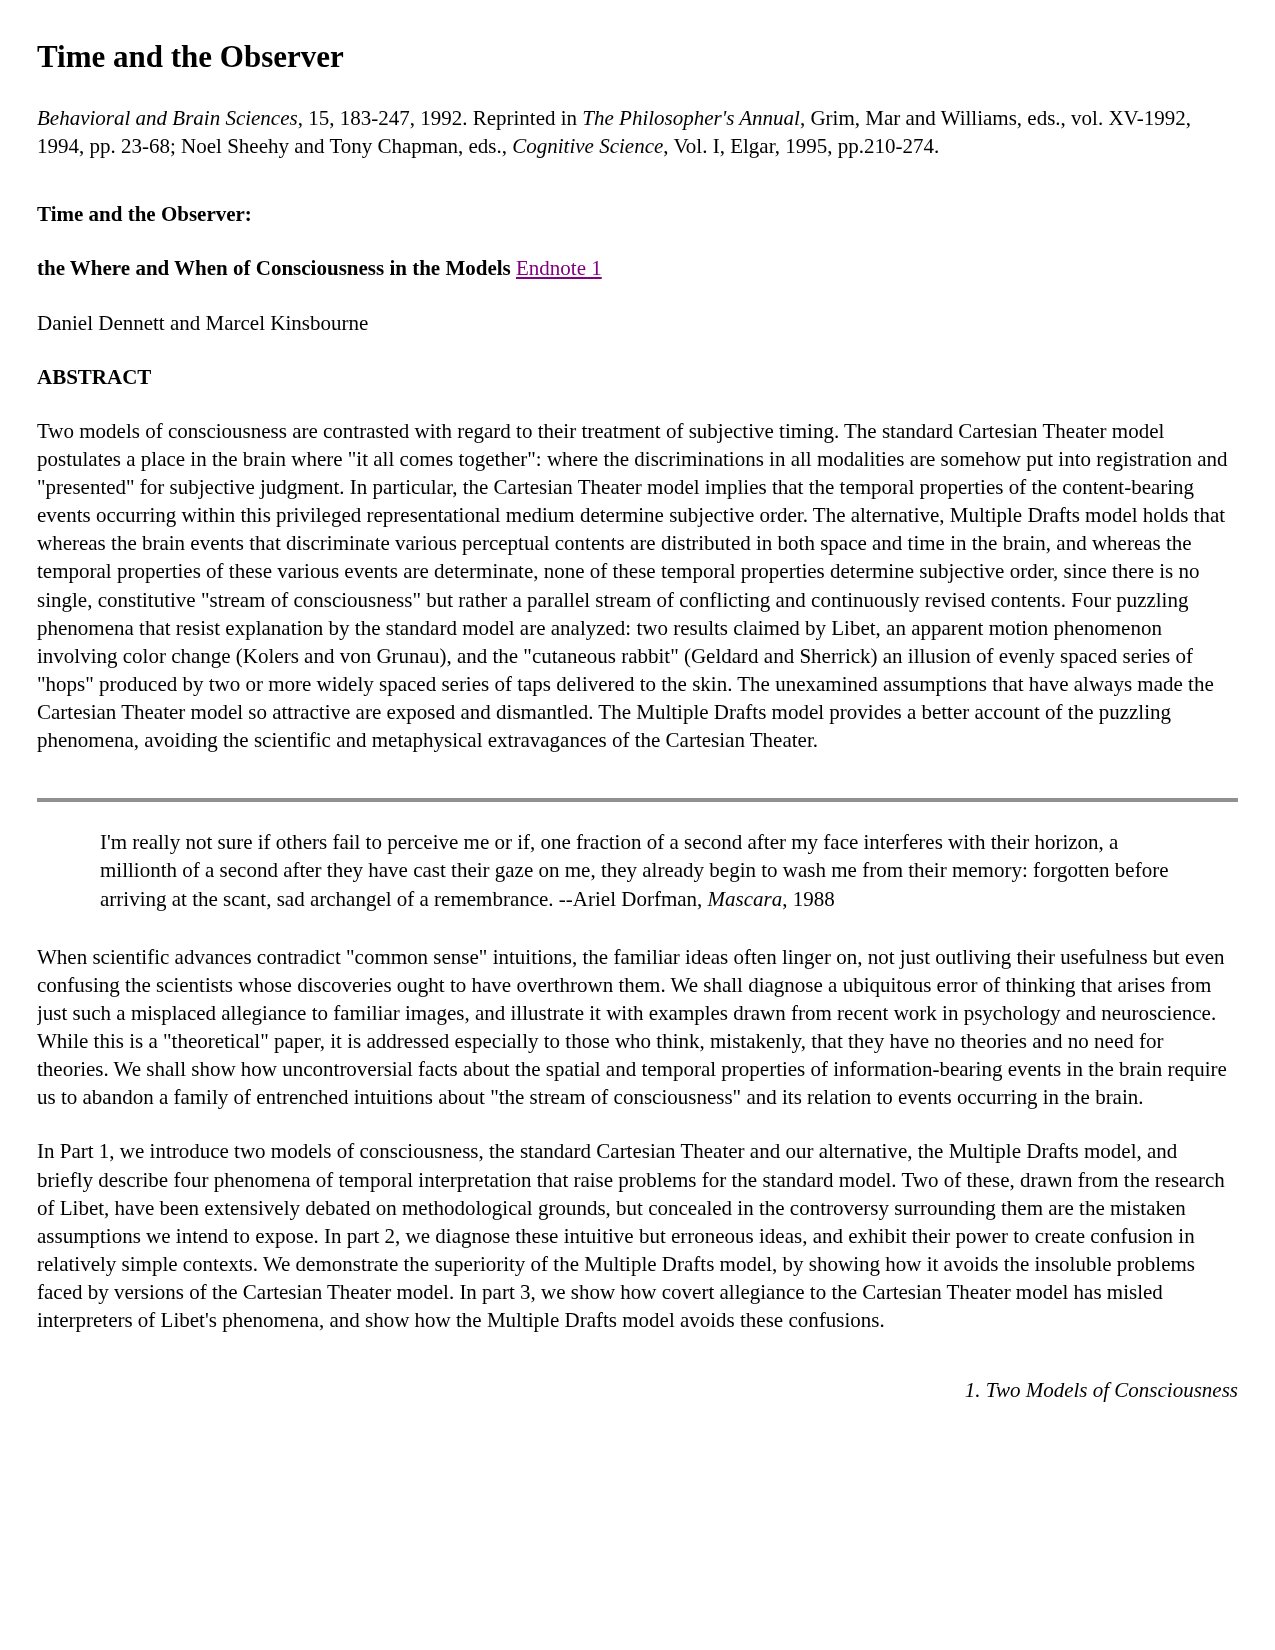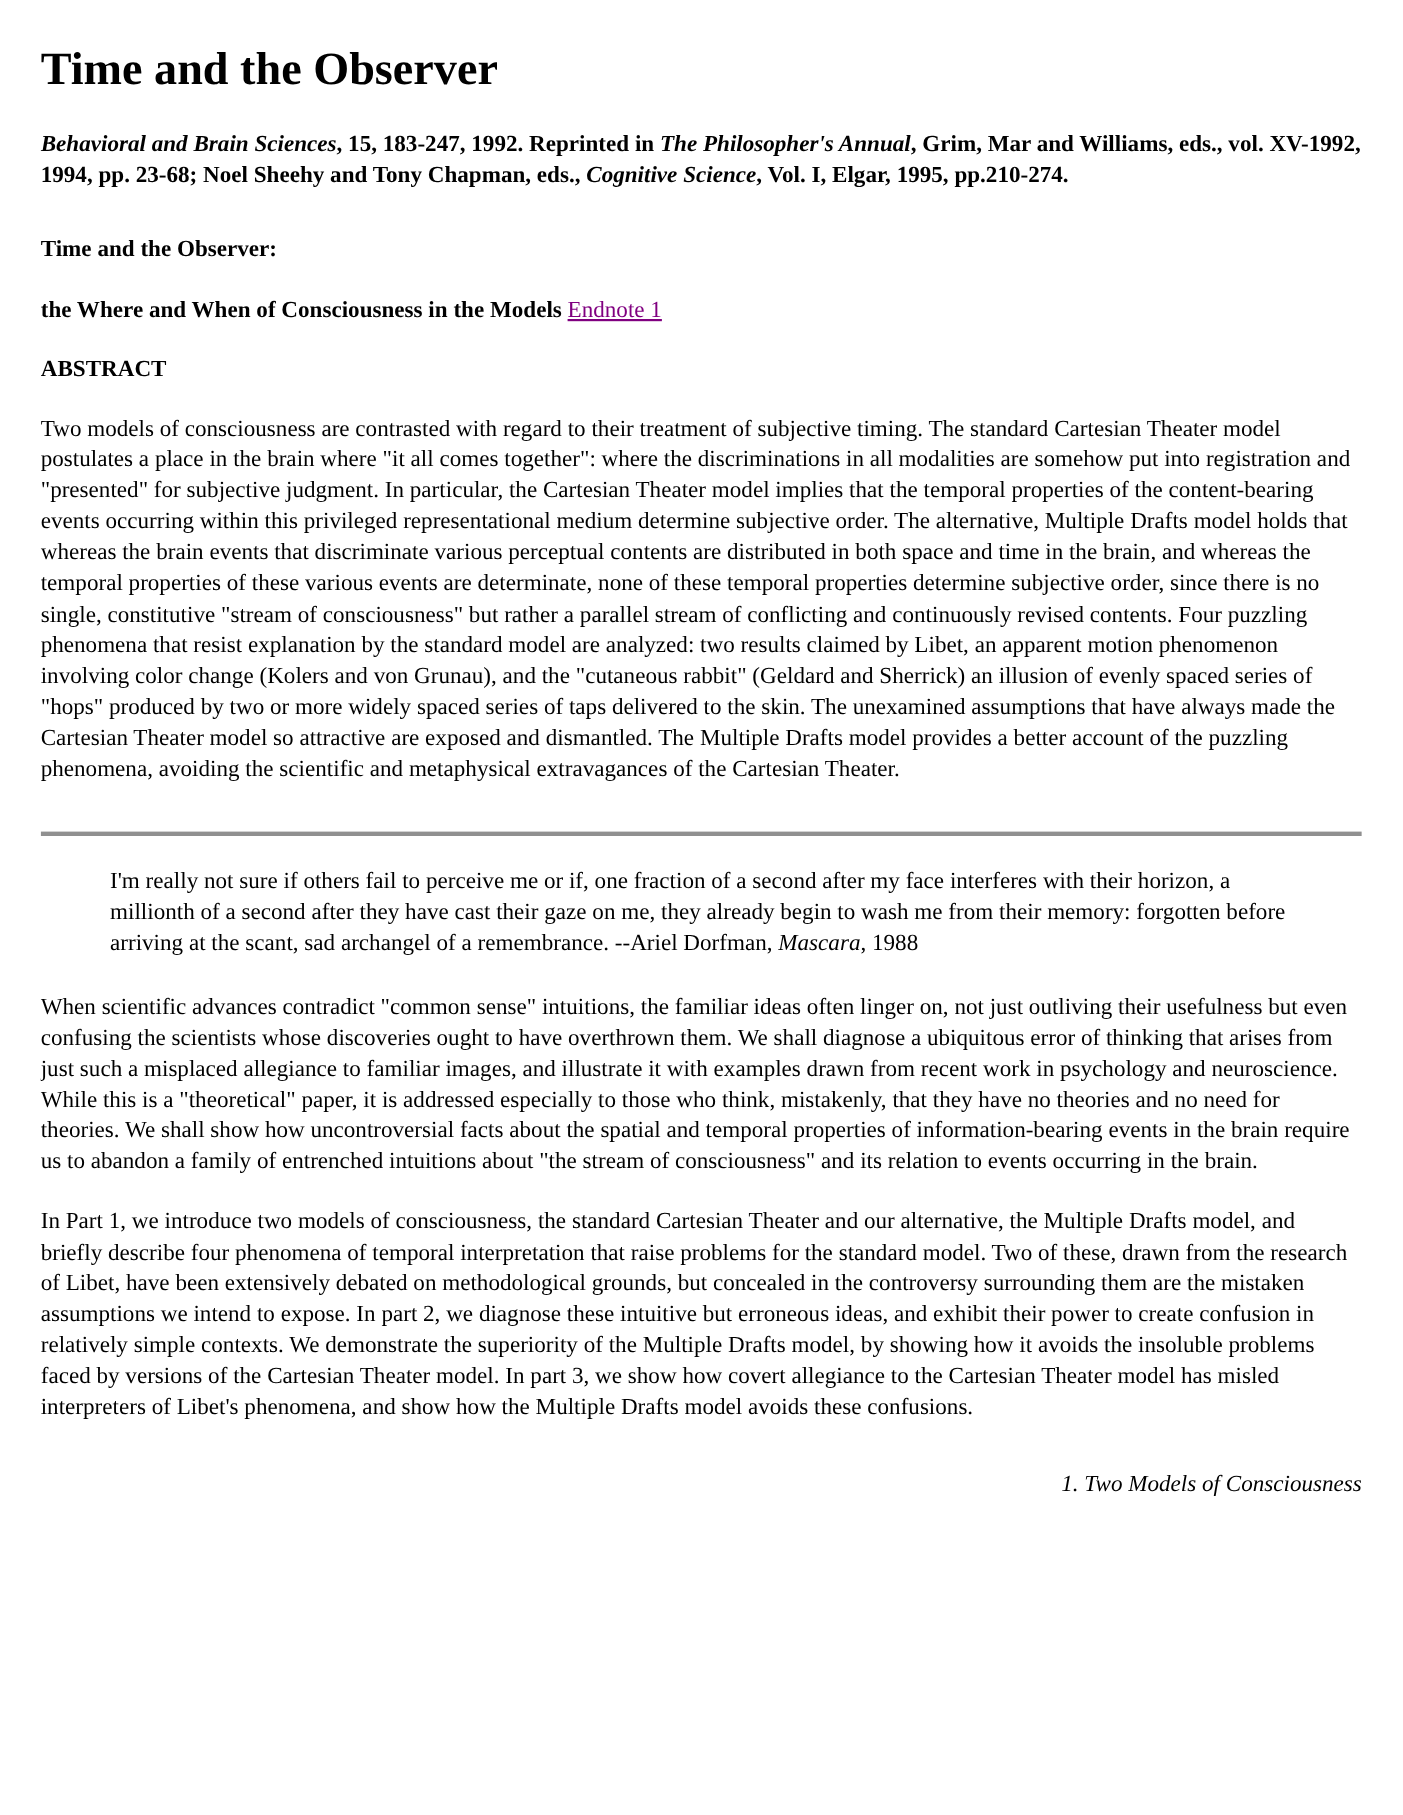--- a/index.html
+++ b/index.html
@@ -7,27 +7,27 @@
     color: #000000;
   }
   body {
     margin: 12px 37px 0 37px;
     font-family: "Liberation Serif", serif;
     font-size: 21px;
     line-height: 1.34;
     min-height: 1620px;
   }
   h1 {
-    font-size: 42px;
+    font-size: 31px;
     line-height: 1.1;
     font-weight: bold;
     margin: 28px 0 30px 0;
   }
   p { margin: 26px 0; }
-  .citation { margin: 30px 0 40px 0; font-weight: bold; }
+  .citation { margin: 30px 0 40px 0; }
   .center { text-align: left; }
   .bold { font-weight: bold; }
   a.endnote {
     color: var(--link-color, #800080);
     text-decoration: underline;
     font-weight: normal;
     cursor: pointer;
     margin-top: 39px;
   }
   hr.divider {
@@ -51,20 +51,21 @@
 <div>
 
   <h1>Time and the Observer</h1>
 
   <p class="citation"><i>Behavioral and Brain Sciences</i><span>, 15, 183-247, 1992. Reprinted in </span><i>The Philosopher's Annual</i><span>, Grim, Mar and Williams, eds., vol. XV-1992, 1994, pp. 23-68; Noel Sheehy and Tony Chapman, eds., </span><i>Cognitive Science</i><span>, Vol. I, Elgar, 1995, pp.210-274.</span></p>
 
   <p class="center bold">Time and the Observer:</p>
 
   <p class="center bold"><span>the Where and When of Consciousness in the Models</span> <a class="endnote" href="#">Endnote 1</a></p>
 
+  <p class="center">Daniel Dennett and Marcel Kinsbourne</p>
 
   <p class="center bold">ABSTRACT</p>
 
   <p>Two models of consciousness are contrasted with regard to their treatment of subjective timing. The standard Cartesian Theater model postulates a place in the brain where "it all comes together": where the discriminations in all modalities are somehow put into registration and "presented" for subjective judgment. In particular, the Cartesian Theater model implies that the temporal properties of the content-bearing events occurring within this privileged representational medium determine subjective order. The alternative, Multiple Drafts model holds that whereas the brain events that discriminate various perceptual contents are distributed in both space and time in the brain, and whereas the temporal properties of these various events are determinate, none of these temporal properties determine subjective order, since there is no single, constitutive "stream of consciousness" but rather a parallel stream of conflicting and continuously revised contents. Four puzzling phenomena that resist explanation by the standard model are analyzed: two results claimed by Libet, an apparent motion phenomenon involving color change (Kolers and von Grunau), and the "cutaneous rabbit" (Geldard and Sherrick) an illusion of evenly spaced series of "hops" produced by two or more widely spaced series of taps delivered to the skin. The unexamined assumptions that have always made the Cartesian Theater model so attractive are exposed and dismantled. The Multiple Drafts model provides a better account of the puzzling phenomena, avoiding the scientific and metaphysical extravagances of the Cartesian Theater.</p>
 
   <hr class="divider">
 
   <blockquote><span>I'm really not sure if others fail to perceive me or if, one fraction of a second after my face interferes with their horizon, a millionth of a second after they have cast their gaze on me, they already begin to wash me from their memory: forgotten before arriving at the scant, sad archangel of a remembrance. --Ariel Dorfman, </span><i>Mascara</i><span>, 1988</span></blockquote>
 
   <p>When scientific advances contradict "common sense" intuitions, the familiar ideas often linger on, not just outliving their usefulness but even confusing the scientists whose discoveries ought to have overthrown them. We shall diagnose a ubiquitous error of thinking that arises from just such a misplaced allegiance to familiar images, and illustrate it with examples drawn from recent work in psychology and neuroscience. While this is a "theoretical" paper, it is addressed especially to those who think, mistakenly, that they have no theories and no need for theories. We shall show how uncontroversial facts about the spatial and temporal properties of information-bearing events in the brain require us to abandon a family of entrenched intuitions about "the stream of consciousness" and its relation to events occurring in the brain.</p>

